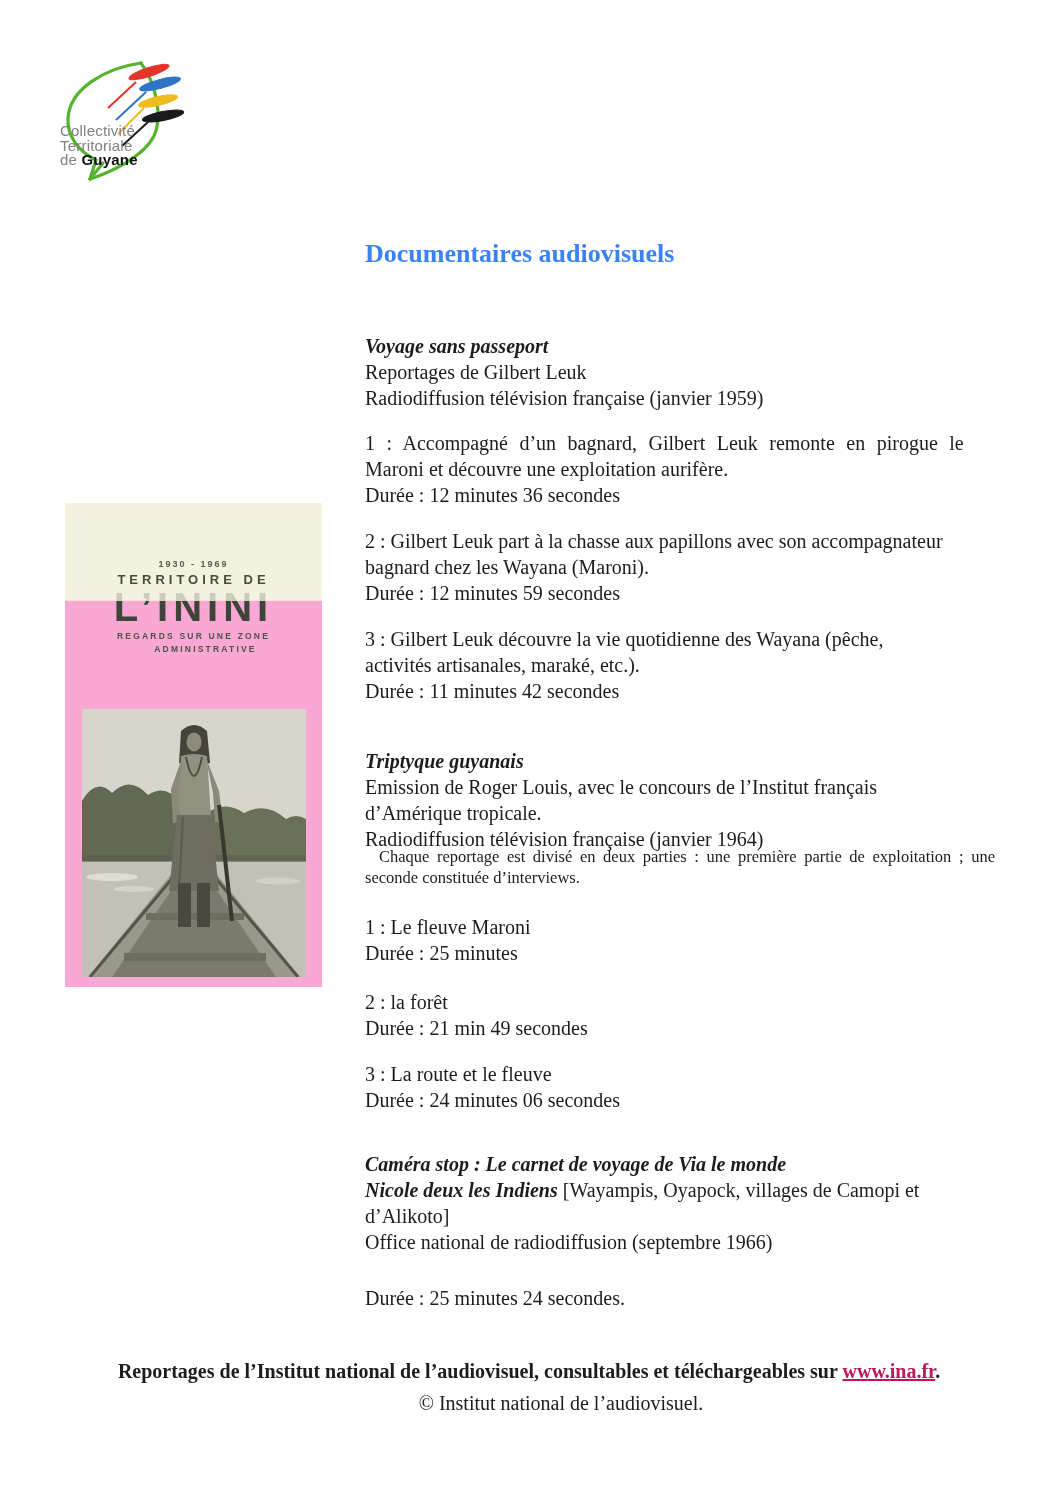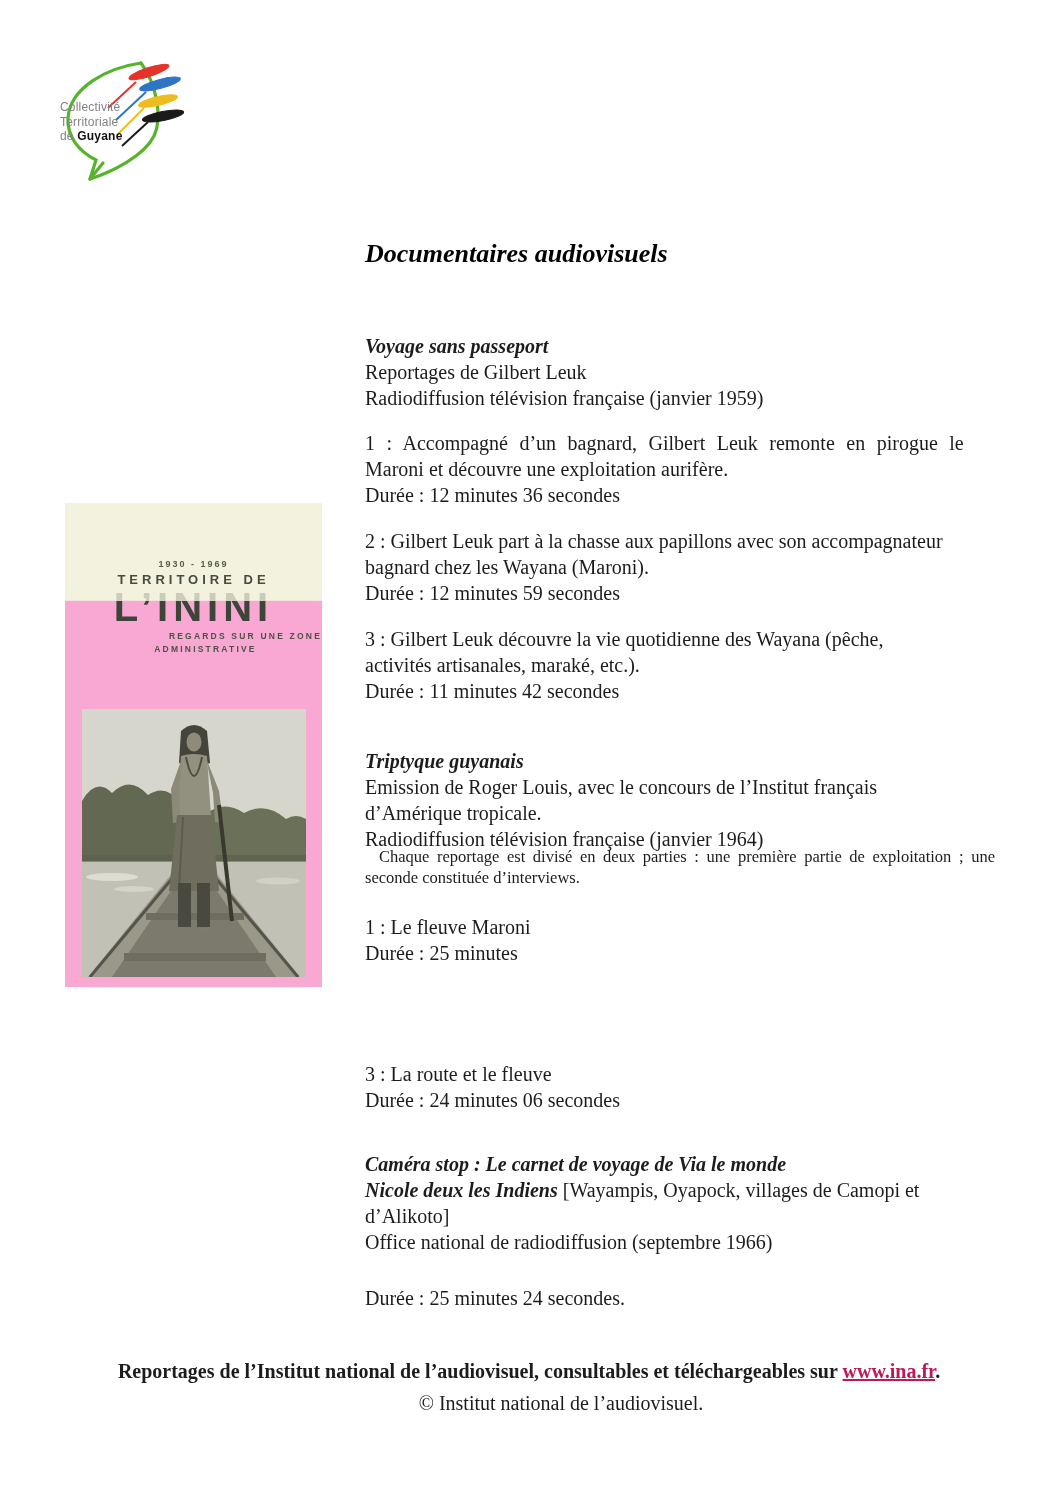--- a/index.html
+++ b/index.html
@@ -4,41 +4,41 @@
 <style>
   html,body{margin:0;padding:0;background:#888;}
   .page{
     position:relative;width:1058px;height:1497px;background:#ffffff;
     margin:0 auto;overflow:hidden;
     font-family:"Liberation Serif","DejaVu Serif",serif;color:#1c1c1c;
   }
   .abs{position:absolute;}
   
   .logo{left:56px;top:56px;width:170px;height:135px;}
-  .logo-text{left:60px;top:100px;font-family:"Liberation Sans","DejaVu Sans",sans-serif;
-    font-size:12px;line-height:14.5px;color:#828282;letter-spacing:.2px;}
+  .logo-text{left:60px;top:124px;font-family:"Liberation Sans","DejaVu Sans",sans-serif;
+    font-size:15px;line-height:14.5px;color:#828282;letter-spacing:.2px;}
   .logo-text b{color:#111;font-weight:700;}
   
-  .doc-title{left:365px;top:239px;font-size:26px;font-weight:700;font-style:italic;color:#000000;}
+  .doc-title{left:365px;top:239px;font-size:26px;font-weight:700;color:#3b82f6;}
   
   .col{left:365px;width:632px;font-size:20px;line-height:26px;}
   .ml{white-space:pre-line;}
   .hd{font-weight:700;font-style:italic;}
   .stretch{word-spacing:6.5px;}
   .note{font-size:16.5px;line-height:21px;text-align:justify;text-indent:14px;}
   
   .cover{left:65px;top:503px;width:257px;height:484px;background:#f9a8d4;
     font-family:"Liberation Sans","DejaVu Sans",sans-serif;color:#464b3d;}
   .cover-band{position:absolute;left:0;top:0;width:257px;height:97px;background:#f2f2de;z-index:1;}
   .cover-strip{position:absolute;left:0;top:85px;width:257px;height:13px;background:rgba(242,242,222,.78);z-index:3;}
   .cov{position:absolute;left:0;width:257px;text-align:center;z-index:2;}
   .cov-years{top:56px;font-size:9px;letter-spacing:2px;color:#585d4c;font-weight:600;}
   .cov-terr{top:69px;font-size:13px;letter-spacing:4px;font-weight:600;color:#474c3e;}
   .cov-title{top:84px;font-size:40px;line-height:40px;font-weight:700;letter-spacing:5px;color:#3f4438;}
-  .cov-sub1{top:128px;font-size:8.5px;letter-spacing:2.2px;font-weight:600;color:#4d5243;text-align:right;}
+  .cov-sub1{top:128px;font-size:8.5px;letter-spacing:2.2px;font-weight:600;color:#4d5243;}
   .cov-sub2{top:141px;font-size:8.5px;letter-spacing:2.2px;font-weight:600;color:#4d5243;margin-left:12px;}
   .cover-photo{position:absolute;left:17px;top:206px;width:224px;height:268px;z-index:2;}
   
   .footer1{left:0;top:1360px;width:1058px;text-align:center;font-size:20px;font-weight:700;}
   .footer2{left:0;top:1392px;width:1058px;text-align:center;font-size:20px;font-weight:400;padding-left:32px;}
   .ina-link{color:#be185d;text-decoration:underline;cursor:pointer;}
 </style>
 </head>
 <body>
 
@@ -105,20 +105,22 @@
     <div class="hd">Triptyque guyanais</div>
     <div class="ml">Emission de Roger Louis, avec le concours de l’Institut français
 d’Amérique tropicale.
 Radiodiffusion télévision française (janvier 1964)</div>
   </div>
 
   <div class="abs col note" style="top:846px;width:630px">Chaque reportage est divisé en deux parties : une première partie de exploitation ; une seconde constituée d’interviews.</div>
 
   <div class="abs col ml" style="top:914px">1 : Le fleuve Maroni
 Durée : 25 minutes</div>
+  <div class="abs col ml" style="top:989px">2 : la forêt
+Durée : 21 min 49 secondes</div>
   <div class="abs col ml" style="top:1061px">3 : La route et le fleuve
 Durée : 24 minutes 06 secondes</div>
 
   <div class="abs col" style="top:1151px">
     <div class="hd">Caméra stop : Le carnet de voyage de Via le monde</div>
     <div><span class="hd">Nicole deux les Indiens</span><span> [Wayampis, Oyapock, villages de Camopi et d’Alikoto]</span></div>
     <div>Office national de radiodiffusion (septembre 1966)</div>
   </div>
 
   <div class="abs col" style="top:1285px">Durée : 25 minutes 24 secondes.</div>

